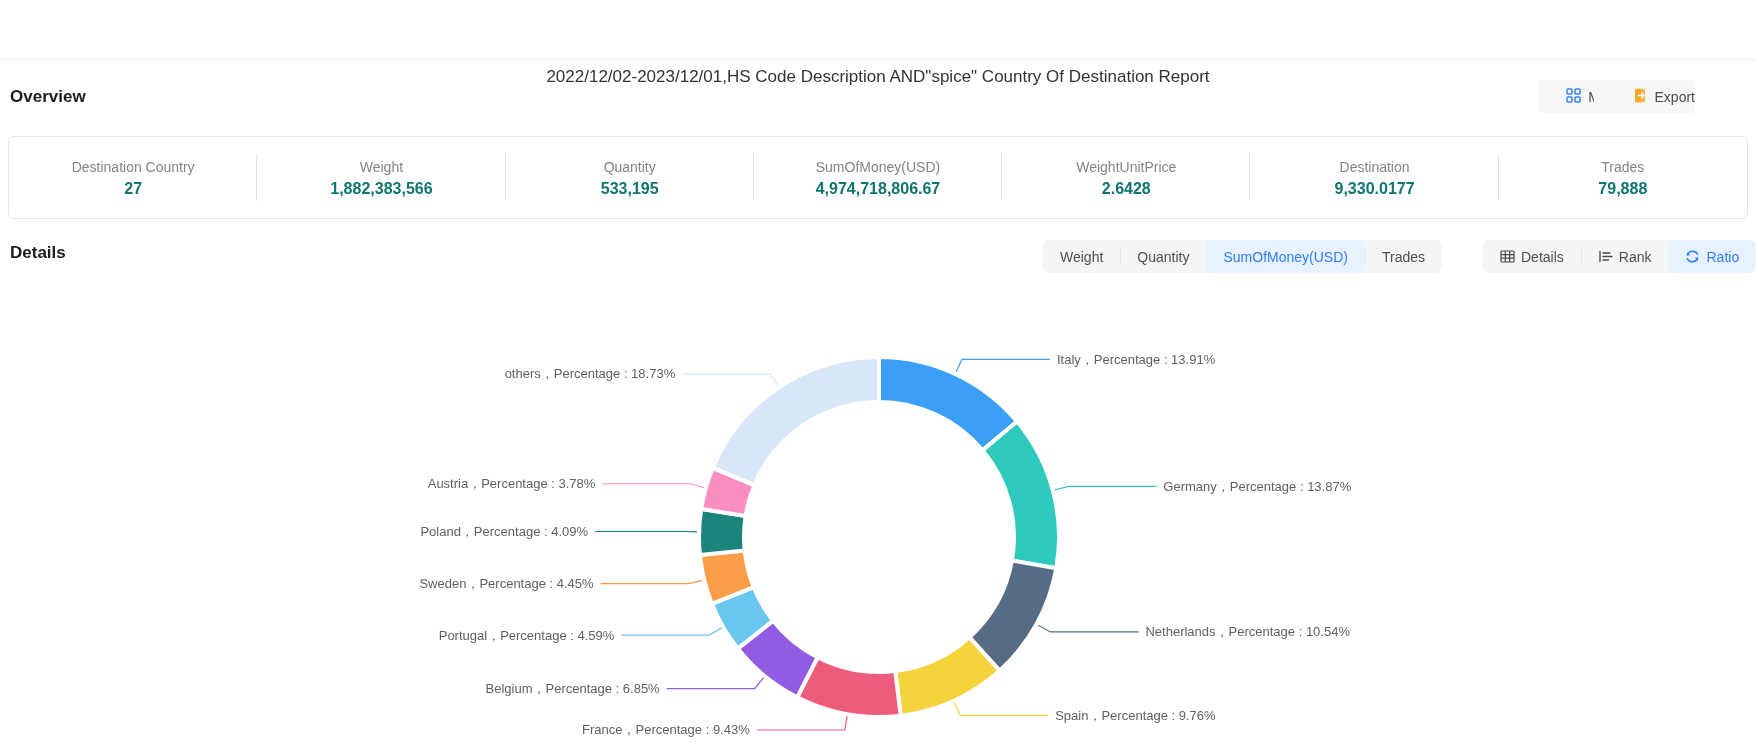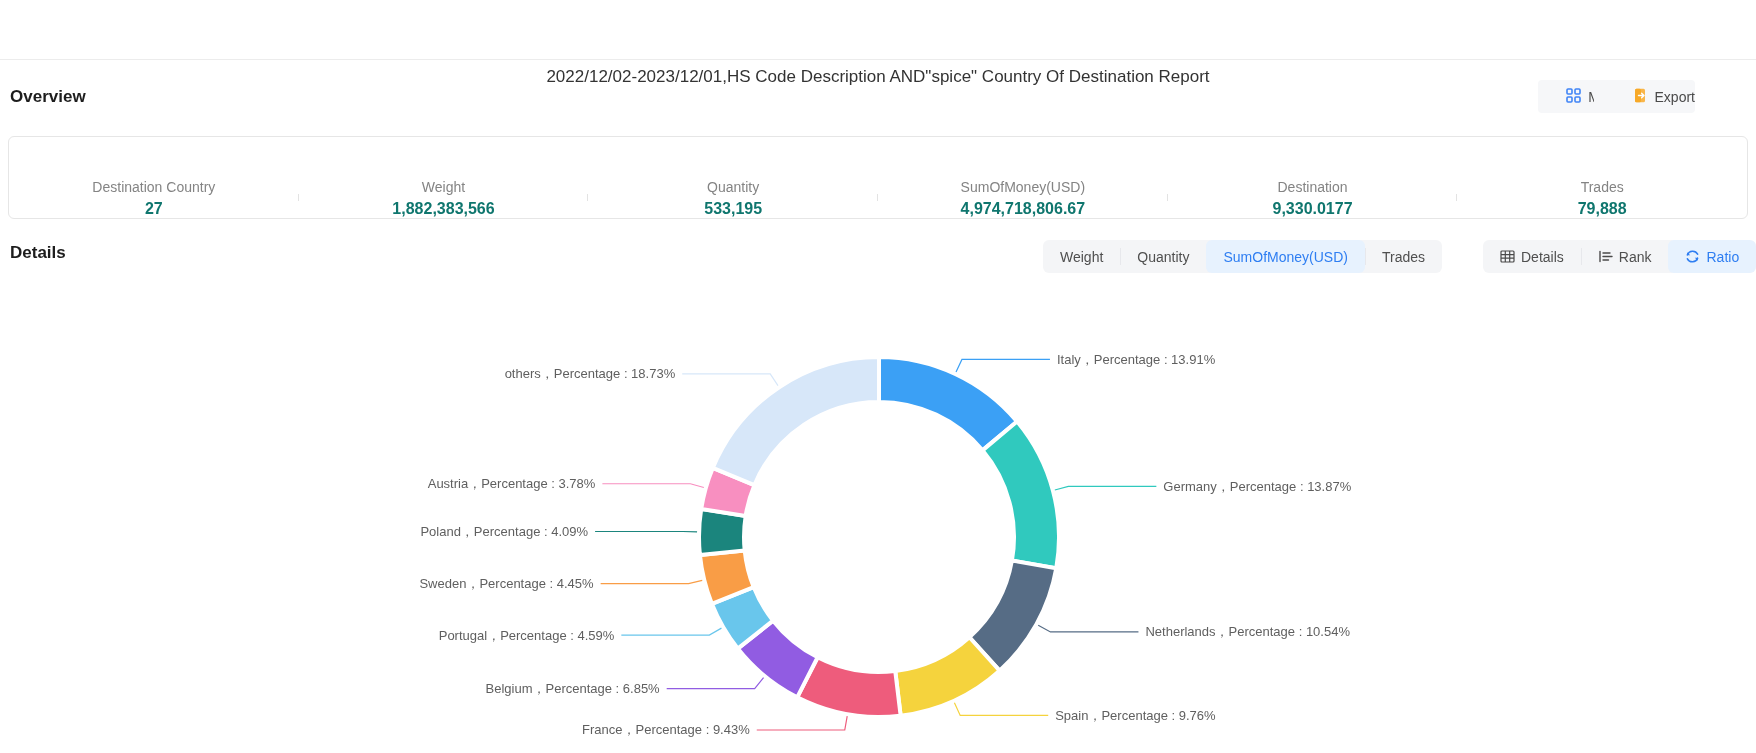--- a/index.html
+++ b/index.html
@@ -16,21 +16,21 @@
   #overview-heading { left:10px; top:87px; }
   #details-heading  { left:10px; top:243px; }
 
   .tool-btn { position:absolute; top:80px; height:33px; display:flex; align-items:center;
     justify-content:flex-end; gap:7px; background:#f6f7f9; border:none; border-radius:4px;
     font-size:14px; color:#4a4a4a; cursor:pointer; font-family:inherit; }
   #merge-btn  { left:1538px; width:90px; }
   #export-btn { left:1594px; width:101px; }
 
   .stats-box { position:absolute; left:8px; top:136px; width:1740px; height:83px;
-    border:1px solid #e6e6e6; border-radius:6px; display:flex; background:#fff;align-items:flex-end; }
+    border:1px solid #e6e6e6; border-radius:6px; display:flex; background:#fff; }
   .stat-col { flex:1 1 0; position:relative; display:flex; flex-direction:column;
     align-items:center; justify-content:center; gap:5px; padding-top:2px; }
   .stat-col:not(:last-child)::after { content:""; position:absolute; right:0; top:17px;
     bottom:17px; width:1px; background:#e3e3e3; }
   .stat-label { font-size:14px; color:#848484; }
   .stat-value { font-size:16px; font-weight:600; color:#0f766e; }
 
   .seg-group { position:absolute; top:240px; height:33px; display:flex; align-items:stretch;
     background:#f4f5f7; border-radius:6px; overflow:hidden; }
   #metric-tabs { left:1043px; }
@@ -90,20 +90,24 @@
     <div class="stat-label">Weight</div>
     <div class="stat-value">1,882,383,566</div>
   </div>
   <div class="stat-col">
     <div class="stat-label">Quantity</div>
     <div class="stat-value">533,195</div>
   </div>
   <div class="stat-col">
     <div class="stat-label">SumOfMoney(USD)</div>
     <div class="stat-value">4,974,718,806.67</div>
+  </div>
+  <div class="stat-col">
+    <div class="stat-label">WeightUnitPrice</div>
+    <div class="stat-value">2.6428</div>
   </div>
   <div class="stat-col">
     <div class="stat-label">Destination</div>
     <div class="stat-value">9,330.0177</div>
   </div>
   <div class="stat-col">
     <div class="stat-label">Trades</div>
     <div class="stat-value">79,888</div>
   </div>
 </div>

